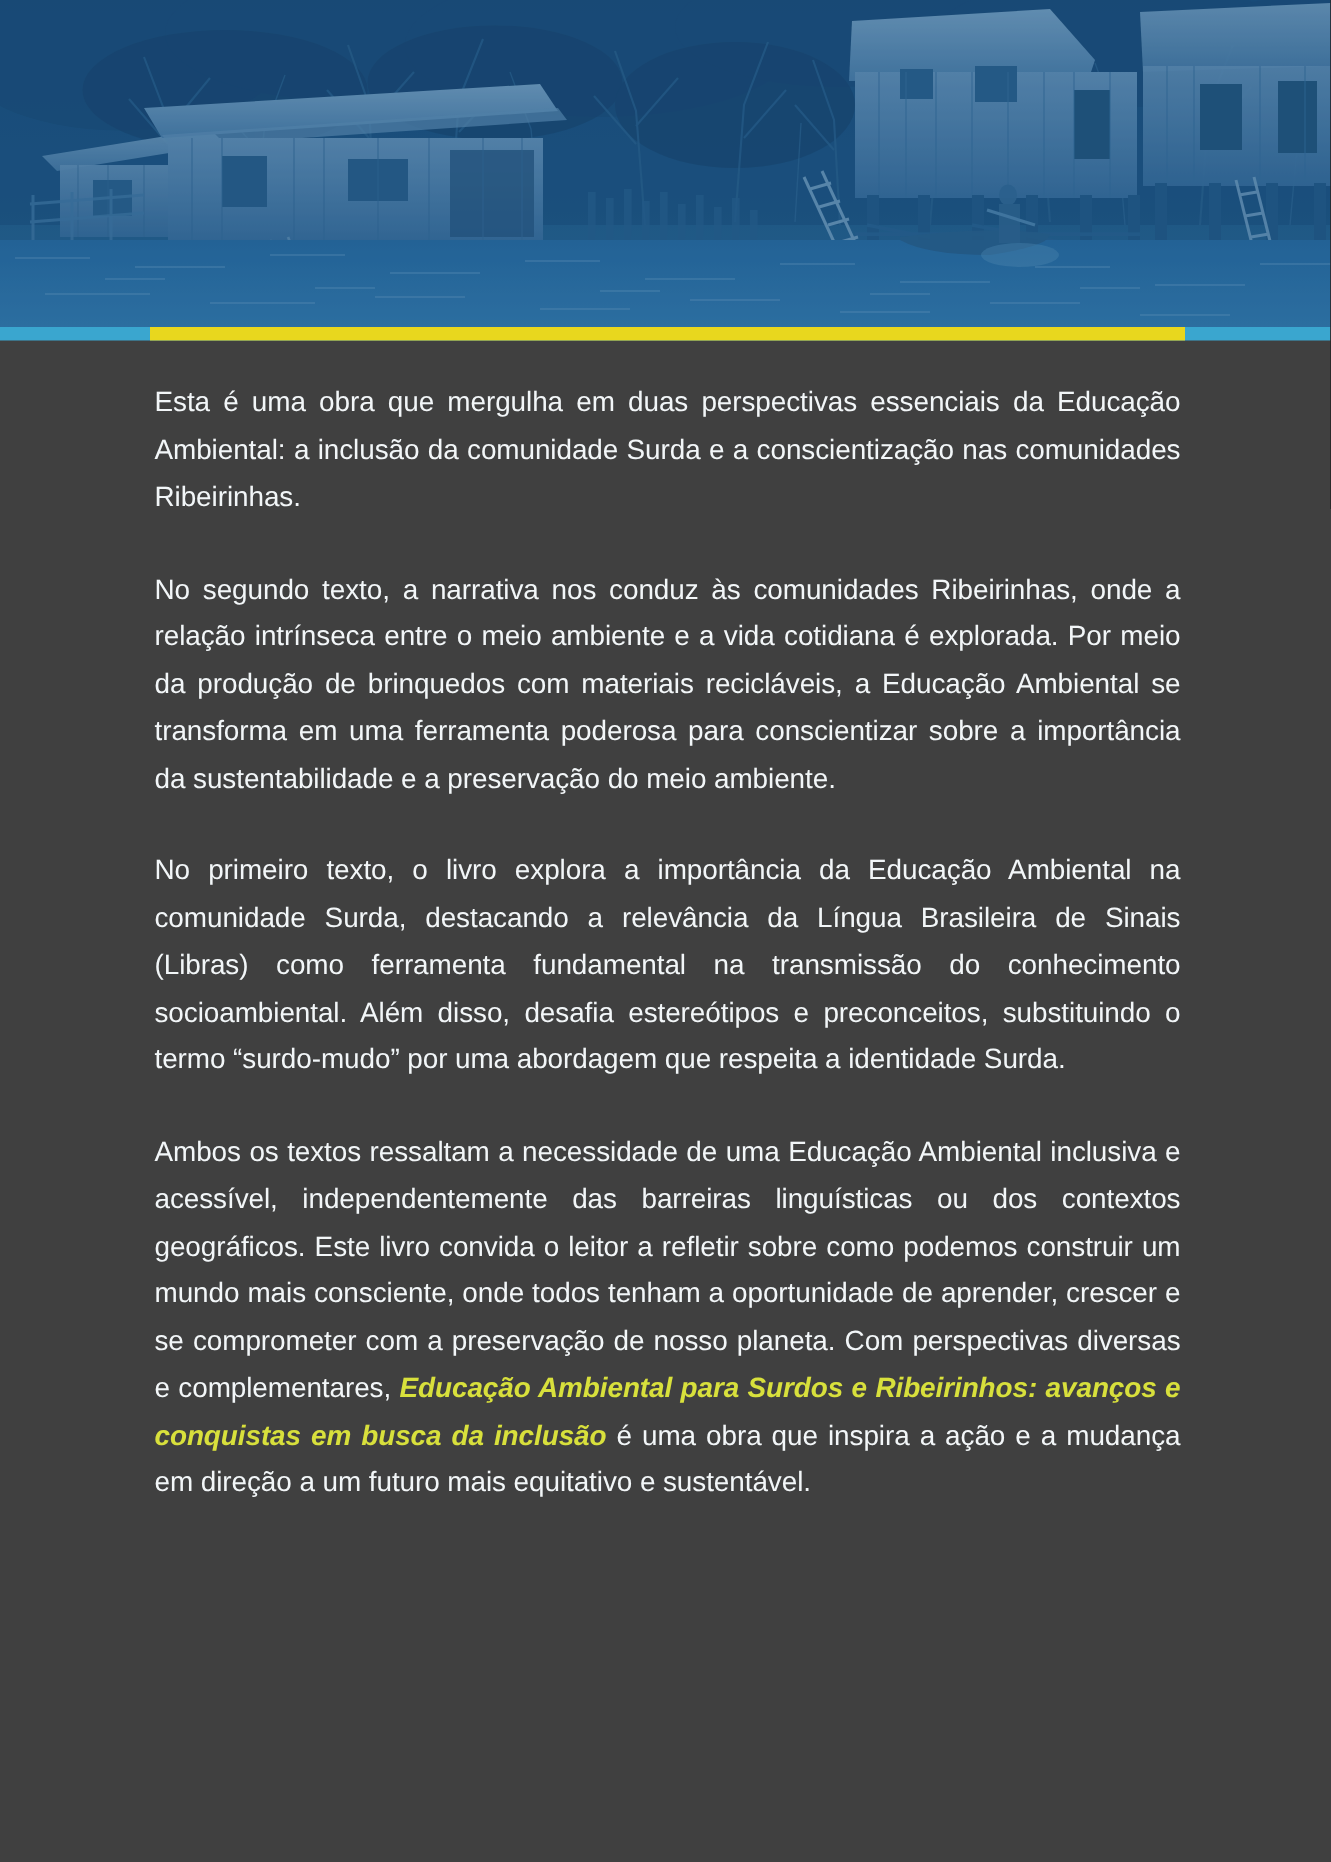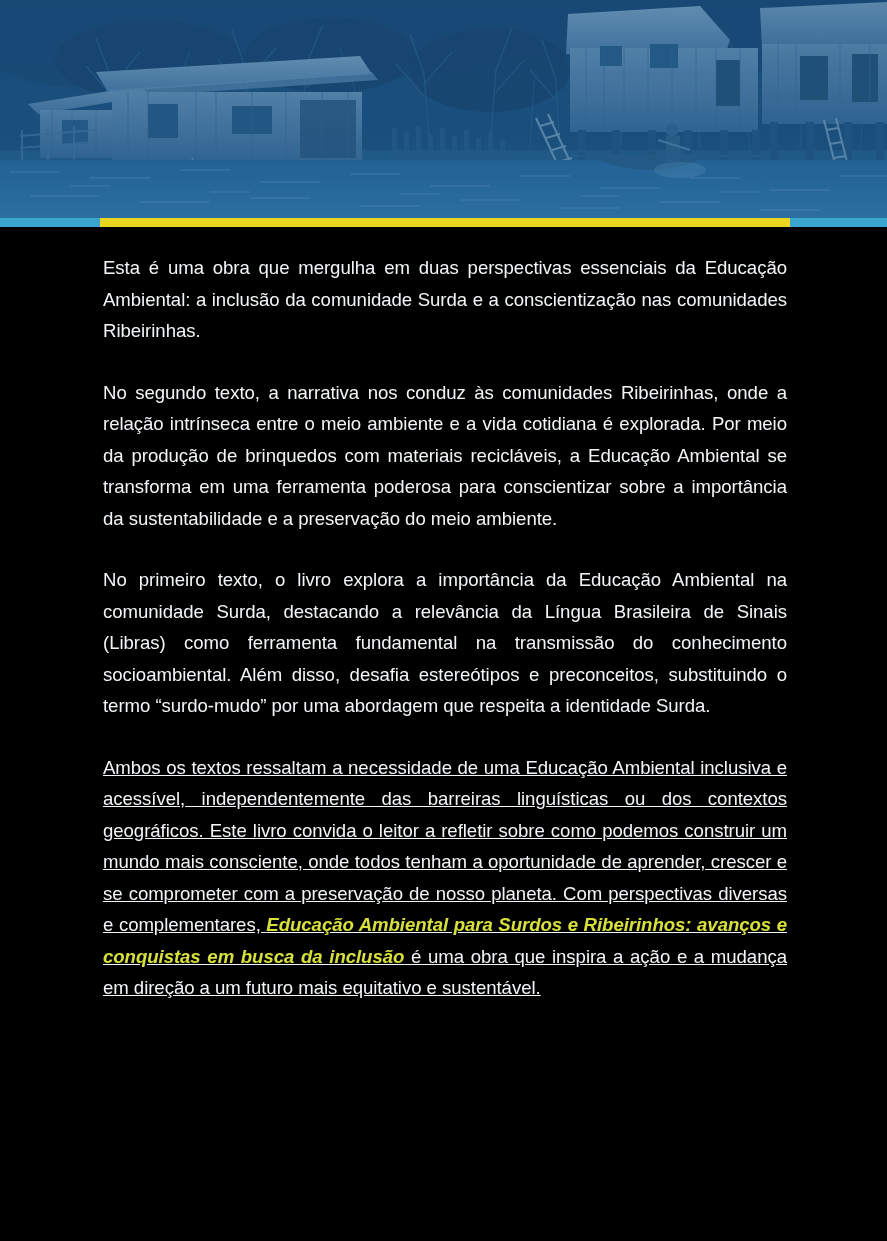--- a/index.html
+++ b/index.html
@@ -4,21 +4,21 @@
 <style>
   html, body {
     margin: 0;
     padding: 0;
     background: #1b1b1b;
   }
   .cover {
     position: relative;
     width: 887px;
     height: 1241px;
-    background: #000000;
+    background: #404040;
     overflow: hidden;
     font-family: "Liberation Sans", sans-serif;
   }
 
   
   .photo-band {
     position: absolute;
     top: 0; left: 0;
     width: 887px;
     height: 218px;
@@ -54,21 +54,21 @@
   }
   .blurb p {
     margin: 0 0 30px 0;
     color: #f2f6f8;
     font-size: 18.6px;
     line-height: 31.5px;
     letter-spacing: -0.05px;
     text-align: justify;
     text-justify: inter-word;
   }
-  .blurb p:last-child { margin-bottom: 0; text-decoration: underline; }
+  .blurb p:last-child { margin-bottom: 0; }
   .booktitle {
     color: #d8e03c;
     font-style: italic;
     font-weight: bold;
   }
 
   
   .footer {
     position: absolute;
     left: 0;

